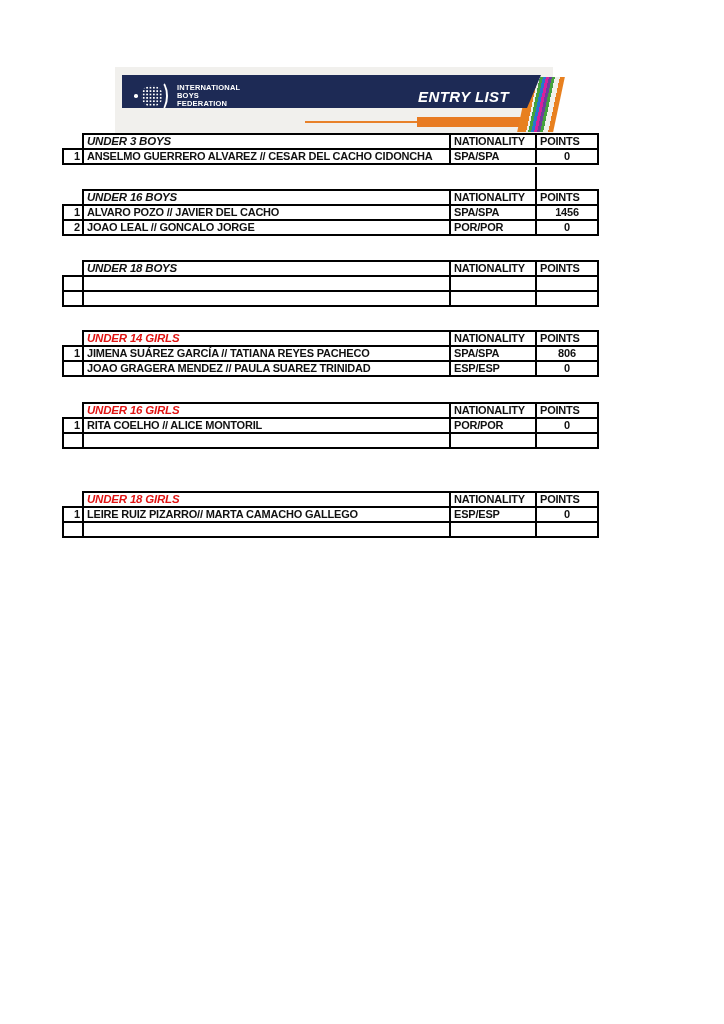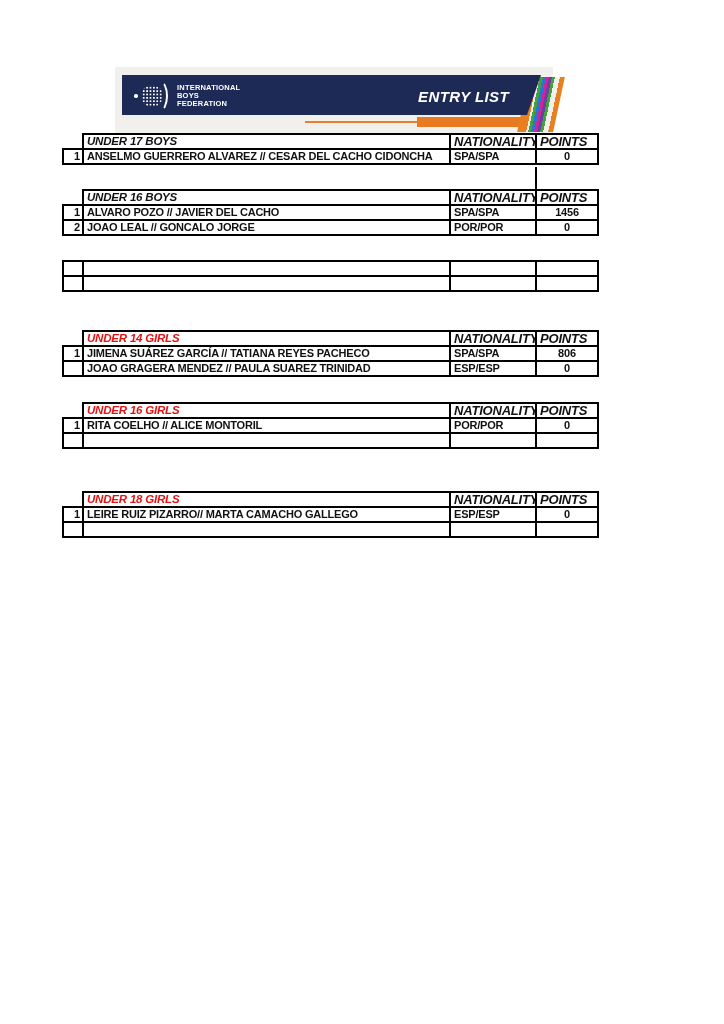--- a/index.html
+++ b/index.html
@@ -48,21 +48,21 @@
       #d6219c 17px 20px,
       #6b3f9e 20px 23px,
       #44a13d 23px 26px,
       #f1f0ed 26px 31px,
       #e8801f 31px 36px);
     z-index: 3;
   }
   .navy {
     position: absolute;
     left: 7px; top: 8px;
-    width: 419px; height: 40px;
+    width: 419px; height: 33px;
     background: #1d2a55;
     clip-path: polygon(0 0, 100% 0, calc(100% - 14px) 100%, 0 100%);
     z-index: 4;
   }
   .logo { position: absolute; left: 19px; top: 0; width: 220px; height: 42px; }
   .ball {
     position: absolute; left: 0; top: 10px;
     width: 22px; height: 22px;
     border-radius: 50%;
     background-image: radial-gradient(#ffffff 0.8px, rgba(255,255,255,0) 1px);
@@ -123,21 +123,21 @@
     white-space: nowrap;
     letter-spacing: -0.2px;
   }
   .col-no   { width: 20px; }
   .col-name { width: 367px; }
   .col-nat  { width: 86px; }
   .col-pts  { width: 62px; }
   .entry-table td.ghost { border: none; background: transparent; }
   .entry-table td.cat  { font-style: italic; font-size: 11.5px; }
   .entry-table td.cat.red { color: #e01413; margin-top: 38px; }
-  .entry-table td.hcell { font-style: italic; font-size: 13px; }
+  .entry-table td.hcell { font-size: 11px; }
   .entry-table td.no   { text-align: right; padding-right: 2px; }
   .entry-table td.val  { text-align: center; }
 
   .stray-line {
     position: absolute;
     left: 535px; top: 167px;
     width: 2px; height: 24px;
     background: #000000;
   }
 </style>
@@ -168,21 +168,21 @@
   <table class="entry-table" style="top:133px">
     <colgroup>
         <col class="col-no">
         <col class="col-name">
         <col class="col-nat">
         <col class="col-pts">
       </colgroup>
     <tbody>
         <tr>
       <td class="ghost"></td>
-      <td class="cat">UNDER 17 BOYS</td>
+      <td class="cat">UNDER 3 BOYS</td>
       <td class="hcell">NATIONALITY</td>
       <td class="hcell">POINTS</td>
     </tr>
     <tr>
       <td class="no">1</td>
       <td>ANSELMO GUERRERO ALVAREZ // CESAR DEL CACHO CIDONCHA</td>
       <td>SPA/SPA</td>
       <td class="val">0</td>
     </tr>
   </tbody>
@@ -220,20 +220,26 @@
     </table>
 
   <table class="entry-table" style="top:260px">
     <colgroup>
         <col class="col-no">
         <col class="col-name">
         <col class="col-nat">
         <col class="col-pts">
       </colgroup>
     <tbody>
+        <tr>
+      <td class="ghost"></td>
+      <td class="cat">UNDER 18 BOYS</td>
+      <td class="hcell">NATIONALITY</td>
+      <td class="hcell">POINTS</td>
+    </tr>
     <tr>
       <td class="no"></td>
       <td></td>
       <td></td>
       <td class="val"></td>
     </tr>
     <tr>
       <td class="no"></td>
       <td></td>
       <td></td>

